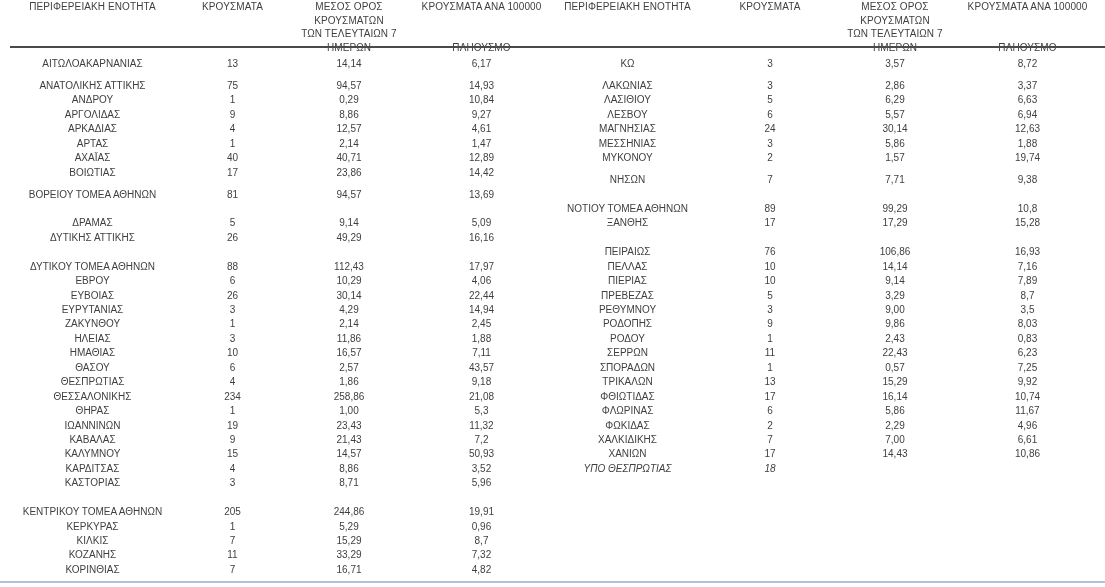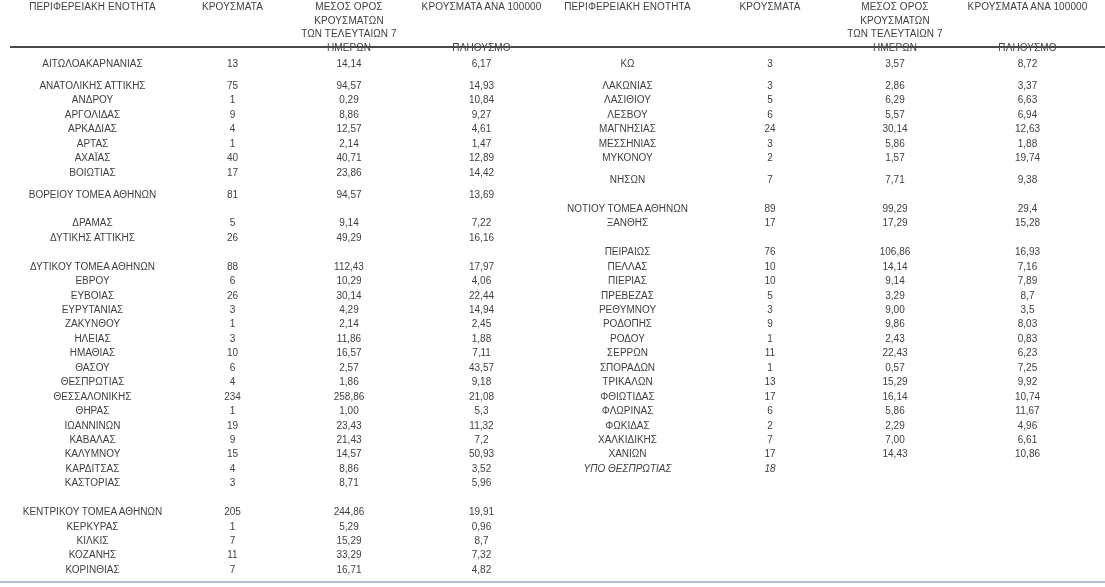--- a/index.html
+++ b/index.html
@@ -123,21 +123,21 @@
           <div class="cell">ΒΟΡΕΙΟΥ ΤΟΜΕΑ ΑΘΗΝΩΝ</div>
           <div class="cell">81</div>
           <div class="cell">94,57</div>
           <div class="cell">13,69</div>
         </div>
         <div class="spacer large"></div>
         <div class="row">
           <div class="cell">ΔΡΑΜΑΣ</div>
           <div class="cell">5</div>
           <div class="cell">9,14</div>
-          <div class="cell">7,22</div>
+          <div class="cell">5,09</div>
         </div>
         <div class="row">
           <div class="cell">ΔΥΤΙΚΗΣ ΑΤΤΙΚΗΣ</div>
           <div class="cell">26</div>
           <div class="cell">49,29</div>
           <div class="cell">16,16</div>
         </div>
         <div class="spacer large"></div>
         <div class="row">
           <div class="cell">ΔΥΤΙΚΟΥ ΤΟΜΕΑ ΑΘΗΝΩΝ</div>
@@ -336,21 +336,21 @@
           <div class="cell">ΝΗΣΩΝ</div>
           <div class="cell">7</div>
           <div class="cell">7,71</div>
           <div class="cell">9,38</div>
         </div>
         <div class="spacer large"></div>
         <div class="row">
           <div class="cell">ΝΟΤΙΟΥ ΤΟΜΕΑ ΑΘΗΝΩΝ</div>
           <div class="cell">89</div>
           <div class="cell">99,29</div>
-          <div class="cell">29,4</div>
+          <div class="cell">10,8</div>
         </div>
         <div class="row">
           <div class="cell">ΞΑΝΘΗΣ</div>
           <div class="cell">17</div>
           <div class="cell">17,29</div>
           <div class="cell">15,28</div>
         </div>
         <div class="spacer large"></div>
         <div class="row">
           <div class="cell">ΠΕΙΡΑΙΩΣ</div>

